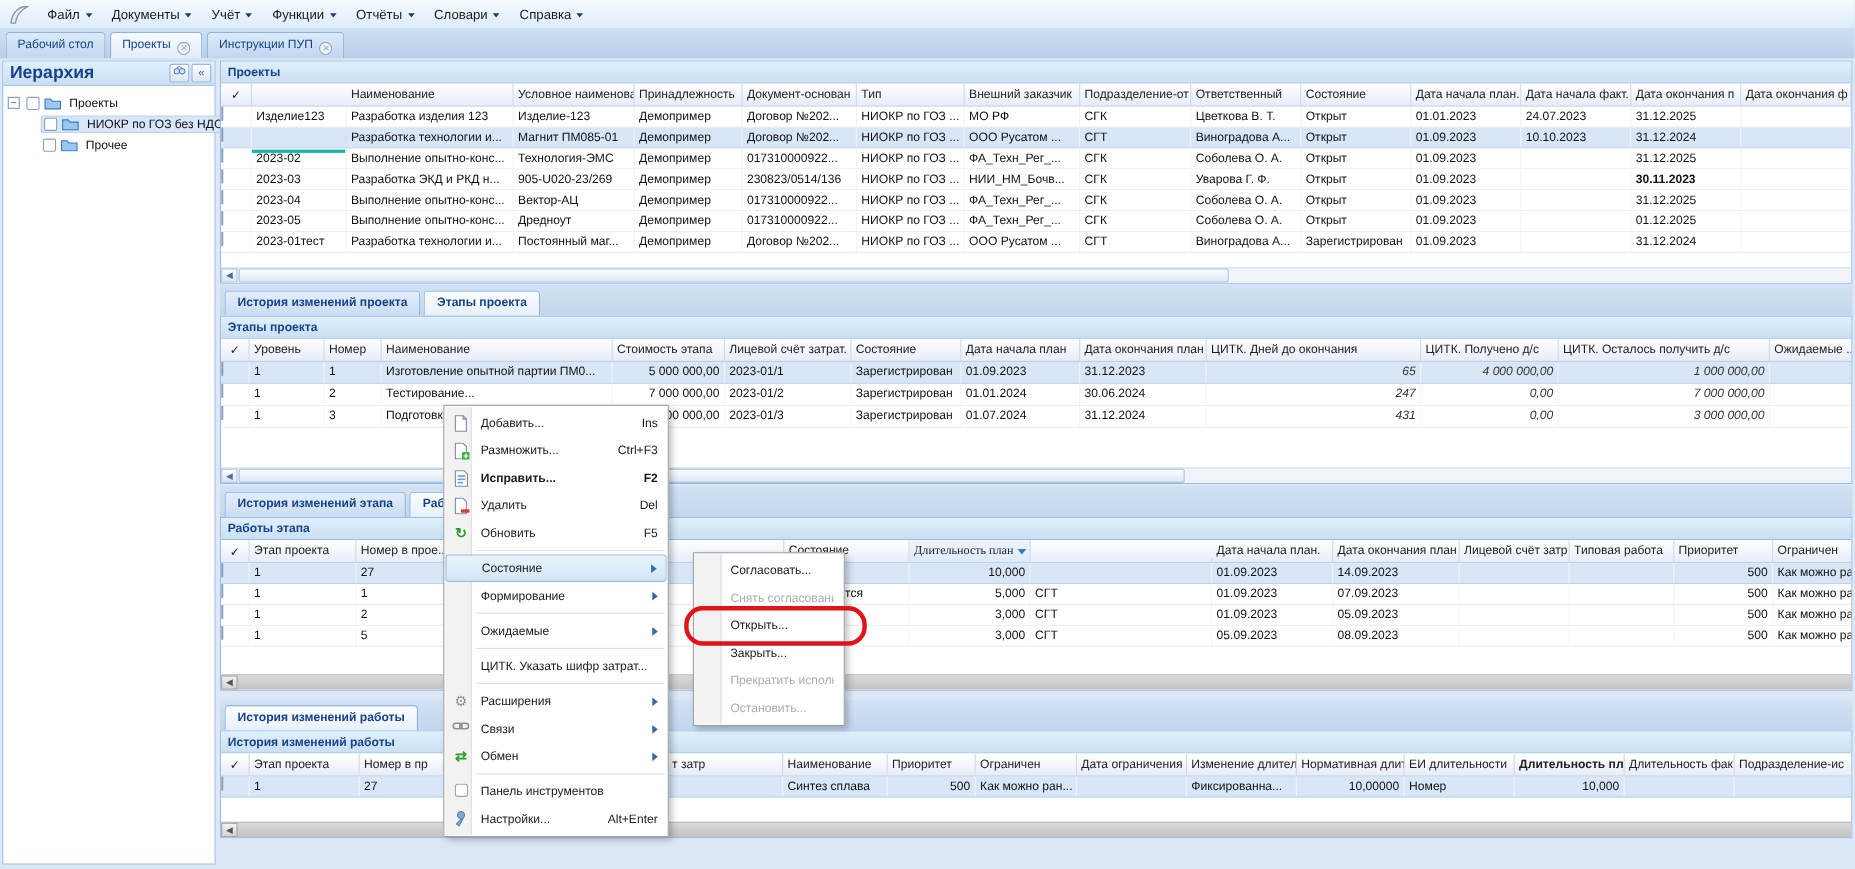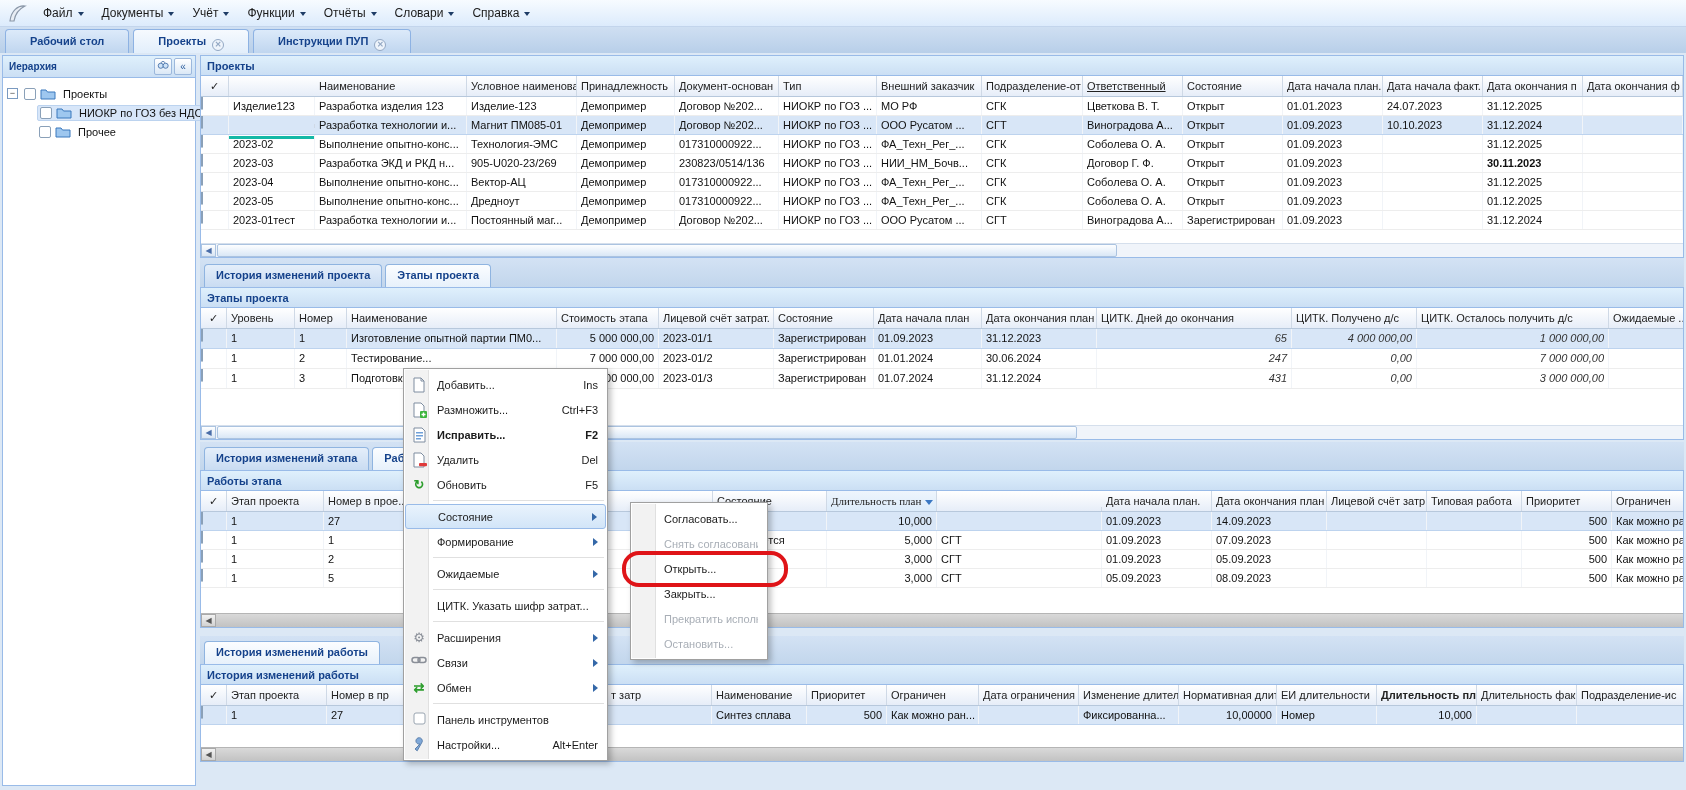--- a/index.html
+++ b/index.html
@@ -12,32 +12,32 @@
     background:linear-gradient(#f7fbff,#dcebfc); border-bottom:1px solid #c3d5ec;
     display:flex; align-items:center; padding-left:6px; }
   .logo { width:22px; height:20px; margin-right:6px; }
   .mitem { font-size:12px; color:#1b1b1b; padding:4px 9px; border-radius:2px; cursor:default; white-space:nowrap; }
   .mitem .car { display:inline-block; margin-left:5px; width:0; height:0; border-left:3.5px solid transparent;
     border-right:3.5px solid transparent; border-top:4px solid #1e3c66; vertical-align:middle; }
 
   
   .tabbar { position:absolute; left:0; top:27px; width:1686px; height:26px;
     background:linear-gradient(#cfdff2,#b8cfe9); display:flex; align-items:flex-end; padding-left:5px; }
-  .ttab { height:24px; line-height:22px; padding:0 24px; margin-right:4px; font-size:11px; font-weight:bold;
+  .ttab { height:24px; line-height:22px; padding:0 10px; margin-right:4px; font-size:11px; font-weight:normal;
     color:#15428b; background:linear-gradient(#dceafa,#c0d6ef); border:1px solid #8db2e3; border-bottom:none;
     border-radius:4px 4px 0 0; white-space:nowrap; }
   .ttab.active { background:linear-gradient(#f6fafe,#e2eefb); }
   .tclose { display:inline-block; width:12px; height:12px; margin-left:6px; border:1px solid #93a8c4; border-radius:50%;
     color:#93a8c4; font-size:8px; line-height:10px; text-align:center; vertical-align:-2px; background:#eef4fb; }
 
   
   .sidebar { position:absolute; left:2px; top:55px; width:194px; height:731px; background:#fff; border:1px solid #99bbe8; }
   .shead { height:22px; background:linear-gradient(#dff0fc,#cbdff4); border-bottom:1px solid #99bbe8;
     display:flex; align-items:center; padding:0 3px 0 6px; }
-  .shead .t { font-size:10px; font-weight:bold; color:#15428b; flex:1; }
+  .shead .t { font-size:16px; font-weight:bold; color:#15428b; flex:1; }
   .sbtn { width:18px; height:17px; border:1px solid #9cb8dc; border-radius:2px; background:linear-gradient(#fff,#dbe8f6);
     margin-left:2px; text-align:center; font-size:10px; color:#2f5f9e; line-height:15px; }
   .tree { padding:6px 2px 0 4px; }
   .tnode { display:flex; align-items:center; height:19px; white-space:nowrap; }
   .tnode .lbl { font-size:11px; color:#111; padding:1px 3px; }
   .tnode.sel  .selwrap { background:#d7e6f9; border:1px solid #bcd3ef; border-radius:2px; }
   .selwrap { display:flex; align-items:center; padding:0 2px; }
   .exp { width:11px; height:11px; border:1px solid #7a9ac0; background:#fff; font-size:9px; line-height:9px;
     text-align:center; color:#444; margin-right:4px; flex:none; }
   .tcb { width:12px; height:12px; border:1px solid #8aa0b8; background:#fff; border-radius:2px; margin:0 4px 0 0; flex:none; }
@@ -169,21 +169,21 @@
         <div class="ghead">
           <div class="gh" style="width: 28px; text-align: center;">✓</div>
           <div class="gh" style="width: 86px; margin-top: 48px;">Мнемокод</div>
           <div class="gh" style="width: 152px;">Наименование</div>
           <div class="gh" style="width: 110px;">Условное наименова</div>
           <div class="gh" style="width: 98px;">Принадлежность</div>
           <div class="gh" style="width: 104px;">Документ-основан</div>
           <div class="gh" style="width: 98px;">Тип</div>
           <div class="gh" style="width: 105px;">Внешний заказчик</div>
           <div class="gh" style="width: 101px;">Подразделение-от</div>
-          <div class="gh" style="width: 100px; text-decoration: underline;">Ответственный</div>
+          <div class="gh" style="width: 100px;">Ответственный</div>
           <div class="gh" style="width: 100px;">Состояние</div>
           <div class="gh" style="width: 100px;">Дата начала план.</div>
           <div class="gh" style="width: 100px;">Дата начала факт.</div>
           <div class="gh" style="width: 100px;">Дата окончания п</div>
           <div class="gh" style="width: 100px;">Дата окончания ф</div>
         </div>
         <div class="grow">
           <div class="gc" style="width: 28px; padding: 0px;"><span class="cb"></span></div>
           <div class="gc" style="width: 86px;">Изделие123</div>
           <div class="gc" style="width: 152px;">Разработка изделия 123</div>
@@ -237,21 +237,21 @@
         <div class="grow">
           <div class="gc" style="width: 28px; padding: 0px;"><span class="cb"></span></div>
           <div class="gc" style="width: 86px;">2023-03</div>
           <div class="gc" style="width: 152px;">Разработка ЭКД и РКД н...</div>
           <div class="gc" style="width: 110px;">905-U020-23/269</div>
           <div class="gc" style="width: 98px;">Демопример</div>
           <div class="gc" style="width: 104px;">230823/0514/136</div>
           <div class="gc" style="width: 98px;">НИОКР по ГОЗ ...</div>
           <div class="gc" style="width: 105px;">НИИ_НМ_Бочв...</div>
           <div class="gc" style="width: 101px;">СГК</div>
-          <div class="gc" style="width: 100px;">Договор Г. Ф.</div>
+          <div class="gc" style="width: 100px;">Уварова Г. Ф.</div>
           <div class="gc" style="width: 100px;">Открыт</div>
           <div class="gc" style="width: 100px;">01.09.2023</div>
           <div class="gc" style="width: 100px;"></div>
           <div class="gc" style="width: 100px; font-weight: bold;">30.11.2023</div>
           <div class="gc" style="width: 100px;"></div>
         </div>
         <div class="grow">
           <div class="gc" style="width: 28px; padding: 0px;"><span class="cb"></span></div>
           <div class="gc" style="width: 86px;">2023-04</div>
           <div class="gc" style="width: 152px;">Выполнение опытно-конс...</div>

